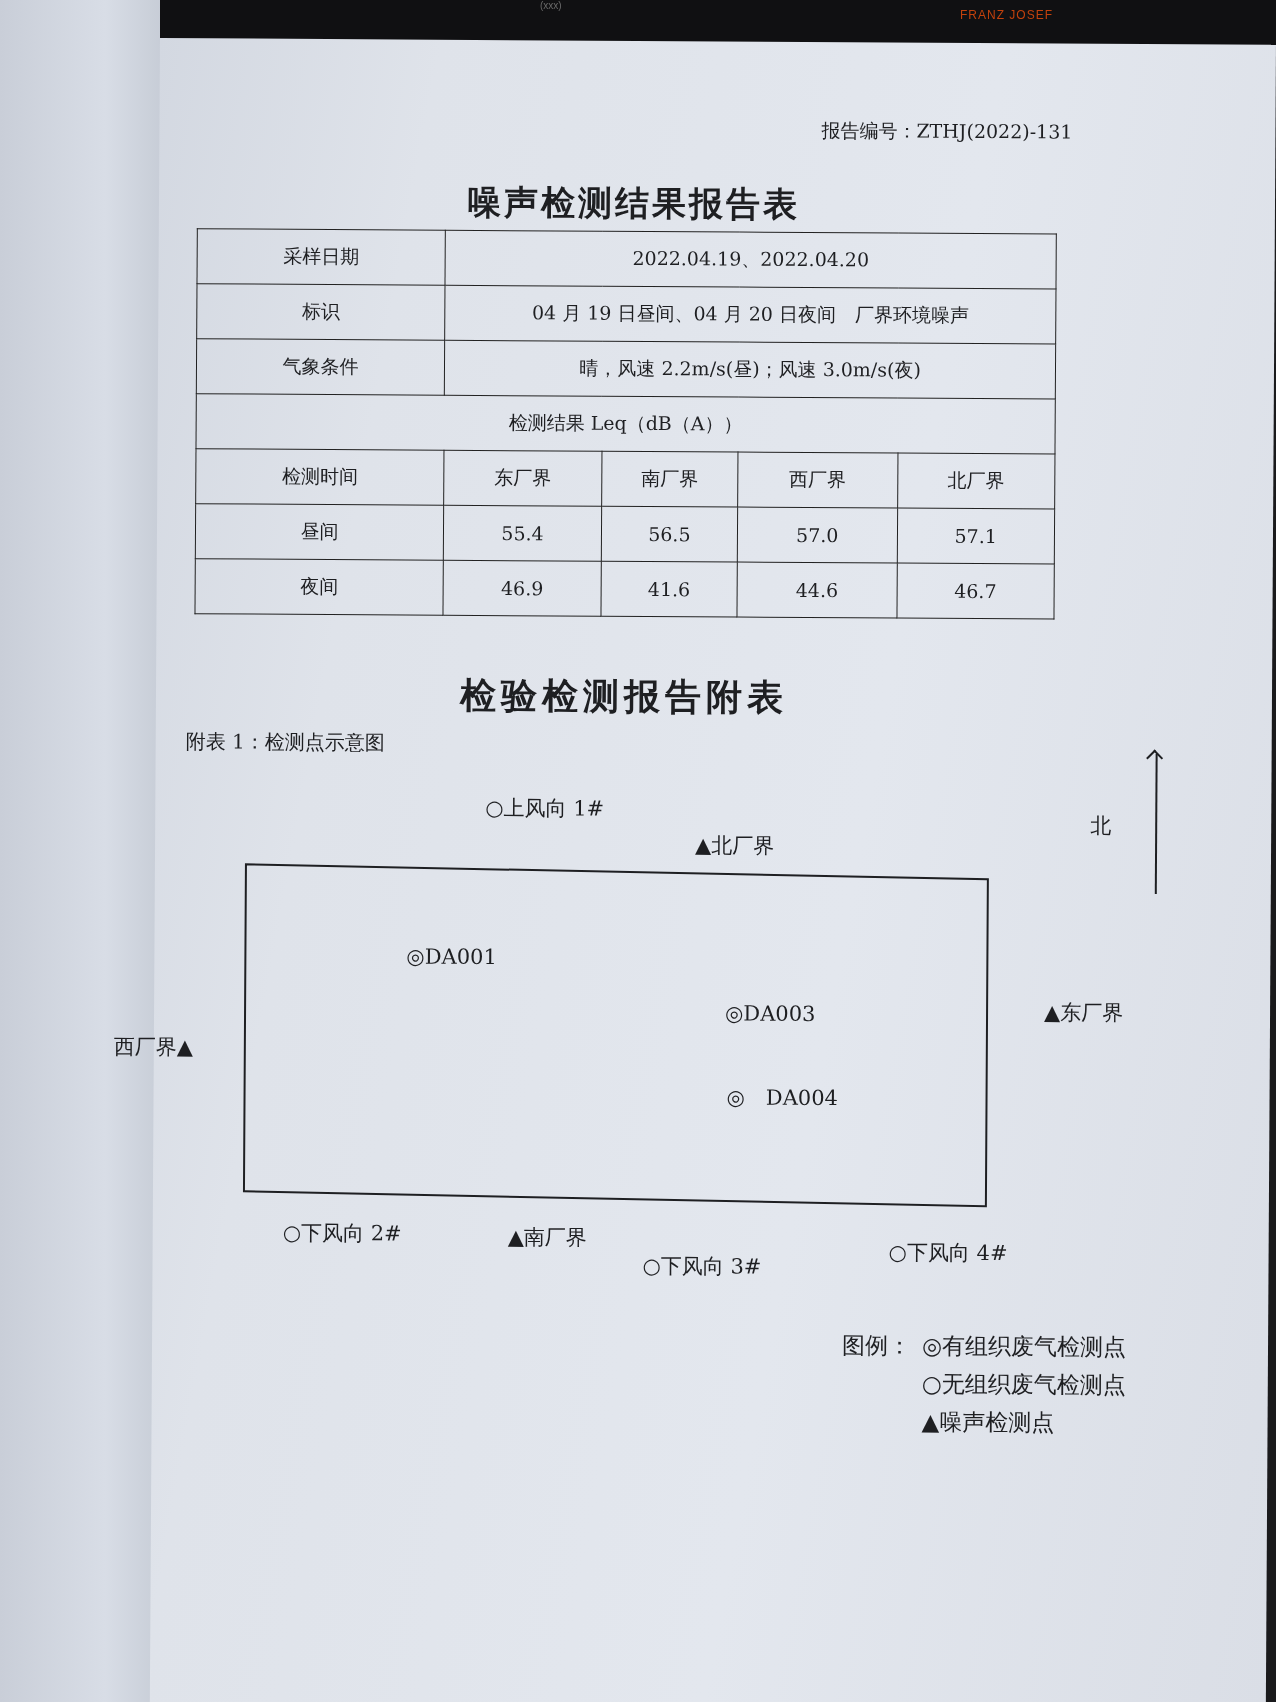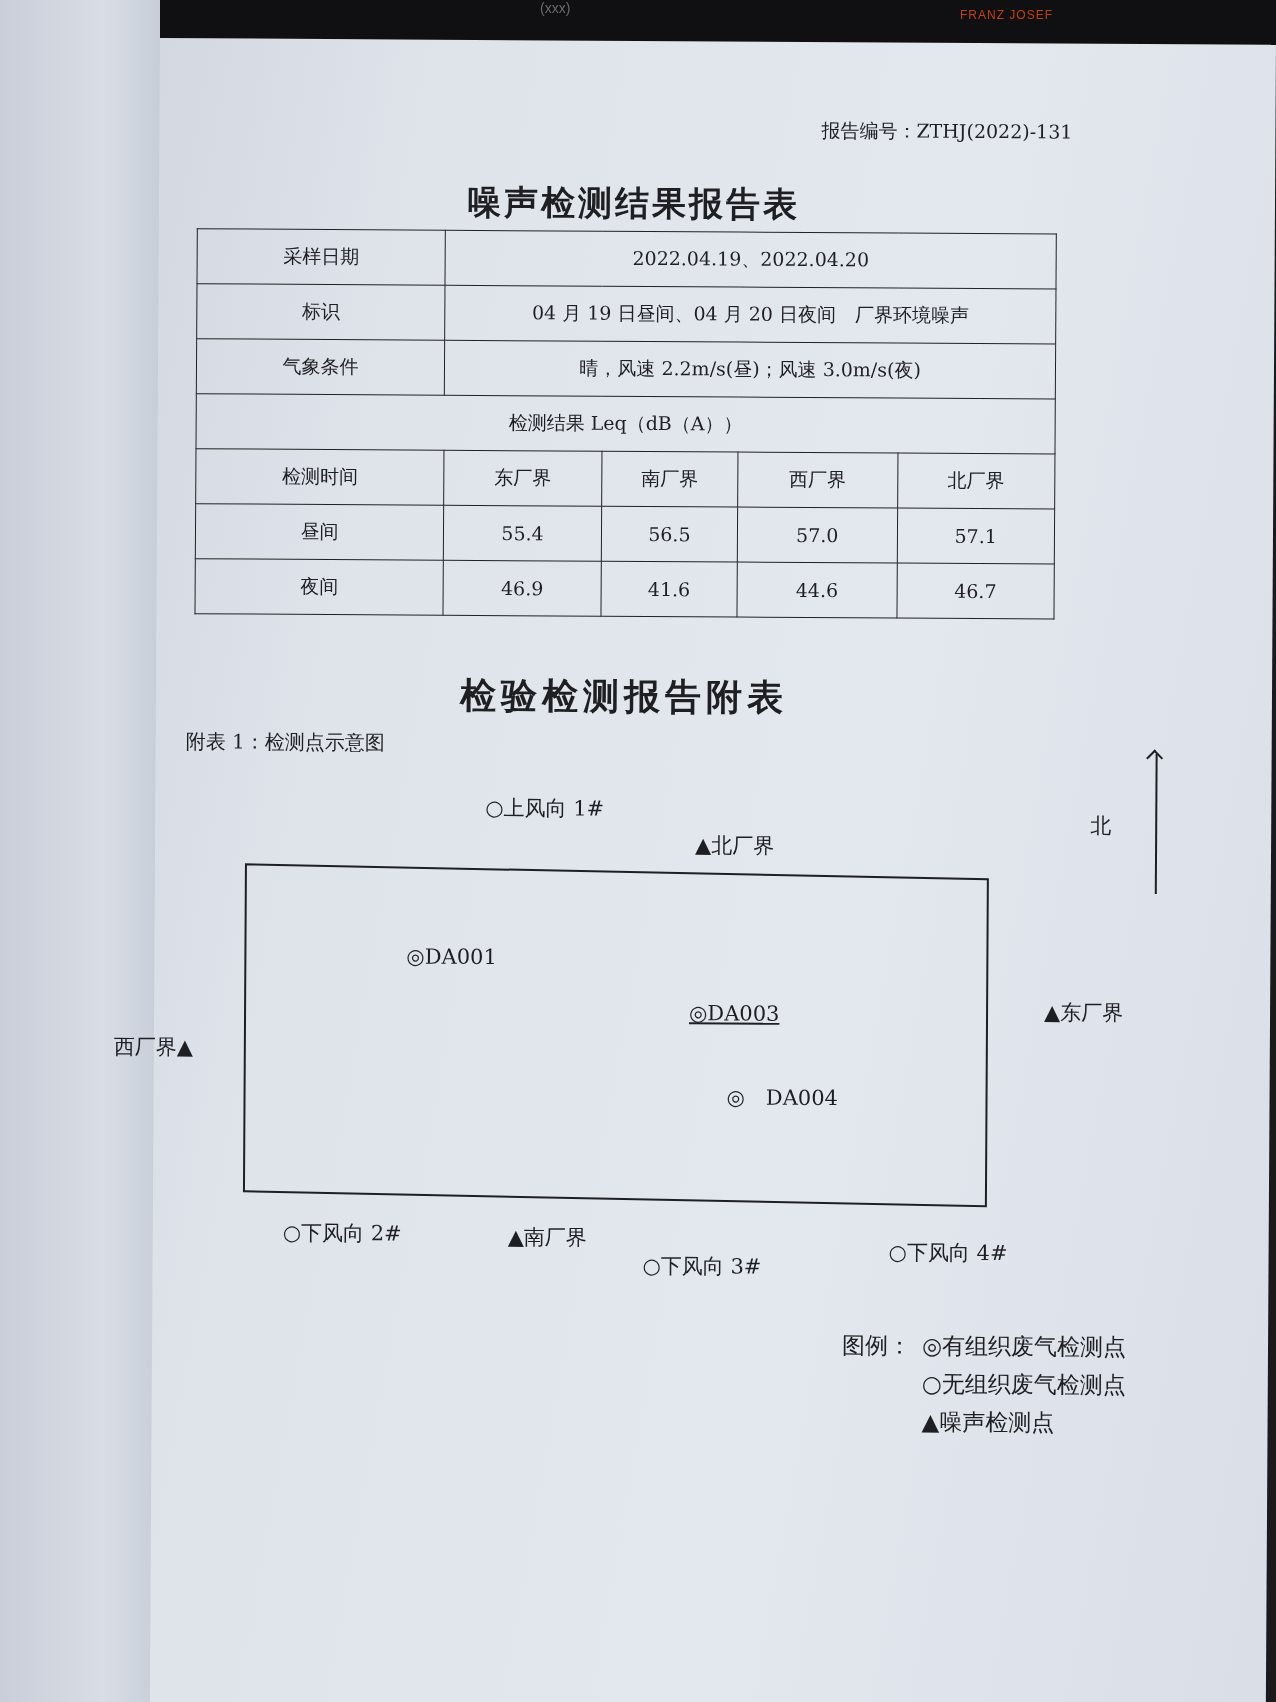--- a/index.html
+++ b/index.html
@@ -16,21 +16,21 @@
   .topbar {
     position:absolute; left:160px; top:0; width:1116px; height:46px;
     background:#101012;
   }
   .topbar .brand {
     position:absolute; left:800px; top:8px; font-family:"Liberation Sans",sans-serif;
     font-size:12px; color:#c2410c; letter-spacing:1px;
   }
   .topbar .mark {
     position:absolute; left:380px; top:0px; font-family:"Liberation Sans",sans-serif;
-    font-size:14px; color:#6a6a6a;
+    font-size:10px; color:#6a6a6a;
   }
   .page {
     position:absolute; left:160px; top:38px; width:1116px; height:1664px;
     background:linear-gradient(100deg,#d3d8e1 0%,#dfe3ea 20%,#e3e7ee 60%,#dadee6 100%);
     transform:rotate(0.35deg); transform-origin:top left;
   }
   .abs { position:absolute; white-space:nowrap; }
   .report-no { left:662px; top:76px; font-size:19px; }
   .title1 { left:308px; top:140px; font-size:34px; font-weight:bold; letter-spacing:3px; font-family:"DejaVu Sans","Liberation Sans",sans-serif; }
   table.noise {
@@ -118,21 +118,21 @@
 
   <div class="north-arrow"></div>
   <div class="abs label" style="left:935px; top:768px;">北</div>
 
   <div class="abs label" style="left:330px; top:754px;">○上风向 1#</div>
   <div class="abs label" style="left:540px; top:790px;text-align:right;">▲北厂界</div>
 
   <div class="diagram-box"></div>
 
   <div class="abs label" style="left:252px; top:905px;">◎DA001</div>
-  <div class="abs label" style="left:535px; top:960px;text-decoration:underline;">◎DA003</div>
+  <div class="abs label" style="left:571px; top:960px;">◎DA003</div>
   <div class="abs label" style="left:573px; top:1042px;">◎　DA004</div>
 
   <div class="abs label" style="left:-40px; top:995px;">西厂界▲</div>
   <div class="abs label" style="left:890px; top:955px;">▲东厂界</div>
 
   <div class="abs label" style="left:130px; top:1180px;">○下风向 2#</div>
   <div class="abs label" style="left:355px; top:1183px;">▲南厂界</div>
   <div class="abs label" style="left:490px; top:1211px;">○下风向 3#</div>
   <div class="abs label" style="left:736px; top:1196px;text-align:center;">○下风向 4#</div>
 

